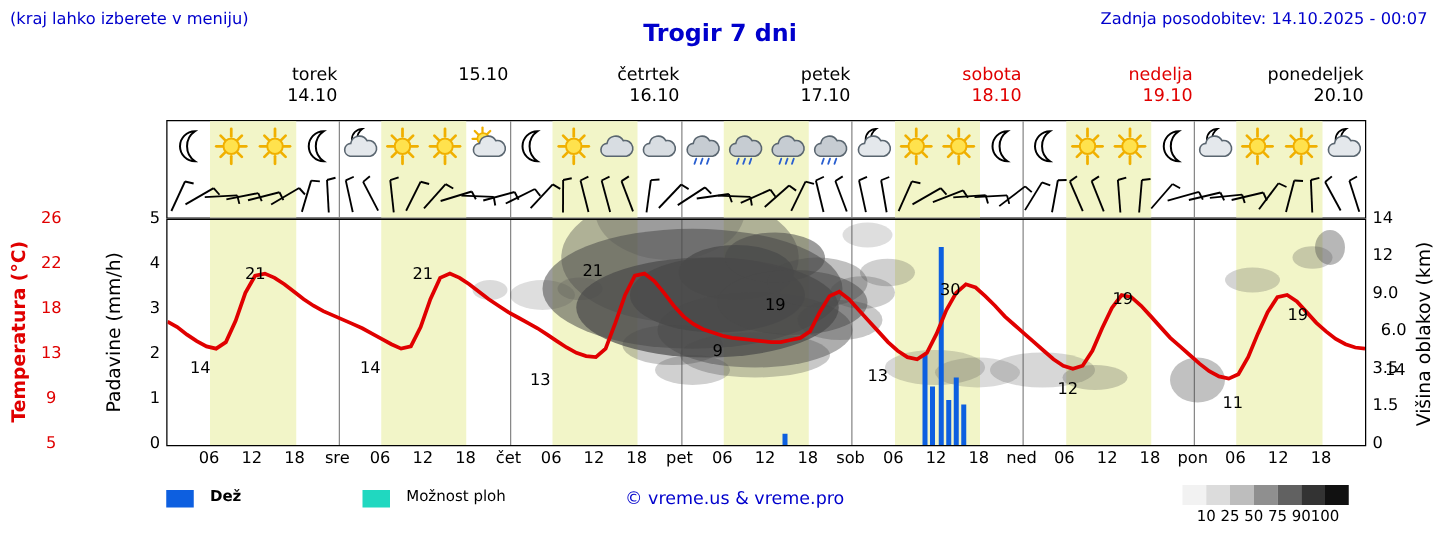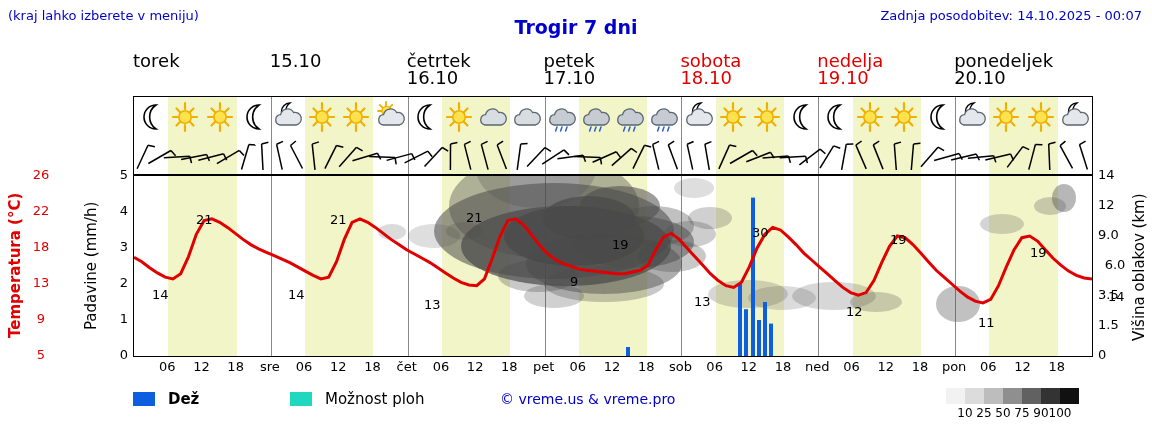--- a/index.html
+++ b/index.html
@@ -11,21 +11,21 @@
 
   
   .plotbox{left:133px;top:175px;width:960px;height:182px;border:1px solid #000;box-sizing:border-box;background:#fff;}
   .bandbox{left:133px;top:96px;width:960px;height:79px;}
 
   .daycell{position:absolute;top:0;bottom:0;border-left:1px solid #888;box-sizing:border-box;}
   .dayband{position:absolute;top:0;bottom:0;}
   .yellow{background:#f2f5c8;}
 
   .daylabels{left:133px;top:52px;width:960px;height:42px;}
-  .daylabel{position:absolute;text-align:left;font-size:18px;line-height:17px;color:#000;}
+  .daylabel{position:absolute;text-align:right;font-size:14px;line-height:17px;color:#000;}
   .daylabel.we{color:#e00000;}
 
   .symrow{position:absolute;left:0;right:0;top:0;height:40px;}
   .windrow{position:absolute;left:0;right:0;top:40px;height:39px;}
 
   .sym{position:absolute;width:30px;height:34px;top:3px;}
 
   .xticks{left:133px;top:357px;width:960px;height:20px;}
   .xtick{position:absolute;font-size:13px;color:#000;transform:translateX(-50%);top:2px;white-space:nowrap;}
   .axis-title{position:absolute;font-size:14px;writing-mode:vertical-rl;transform:rotate(180deg);text-align:center;}
@@ -33,40 +33,41 @@
   .temp-title{left:6px;top:178px;height:175px;color:#e00000;font-weight:bold;font-size:15px;}
   .prec-title{left:82px;top:178px;height:175px;color:#000;font-size:15px;}
   .cloud-title{right:4px;top:172px;height:190px;color:#000;font-size:15px;}
 
   .tempnum{position:absolute;right:0;width:30px;text-align:center;font-size:13px;color:#e00000;}
   .precnum{position:absolute;right:0;width:26px;text-align:right;font-size:13px;color:#000;}
   .cloudnum{position:absolute;left:0;width:34px;text-align:left;font-size:13px;color:#000;}
 
   .legend{position:absolute;left:0;top:382px;width:1152px;height:50px;}
   .lg-swatch{position:absolute;width:22px;height:14px;}
-  .lg-text{position:absolute;font-size:15px;color:#000;}
+  .lg-text{position:absolute;font-size:12px;color:#000;}
   .credit{position:absolute;font-size:14px;color:#0000cc;}
   .dens-title{position:absolute;font-size:15px;color:#000;}
   .dens-scale{position:absolute;height:16px;display:flex;}
   .dens-scale div{width:19px;height:16px;}
   .dens-lbl{position:absolute;font-size:12px;color:#000;transform:translateX(-50%);}
 
   .tval{position:absolute;font-size:13px;color:#000;}
   svg{display:block;}
 </style>
 </head>
 <body>
 
 <div class="abs hdr-left">(kraj lahko izberete v meniju)</div>
 <div class="abs hdr-title">Trogir 7 dni</div>
 <div class="abs hdr-right">Zadnja posodobitev: 14.10.2025 - 00:07</div>
 
 <div class="abs daylabels" id="daylabels">
     <div class="daylabel" style="left: 0px; width: 136.857px; top: 0px;">
       <div>torek</div>
+      <div>14.10</div>
     </div>
     <div class="daylabel" style="left: 136.857px; width: 136.857px; top: 0px;">
       <div>15.10</div>
     </div>
     <div class="daylabel" style="left: 273.714px; width: 136.857px; top: 0px;">
       <div>četrtek</div>
       <div>16.10</div>
     </div>
     <div class="daylabel" style="left: 410.571px; width: 136.857px; top: 0px;">
       <div>petek</div>

